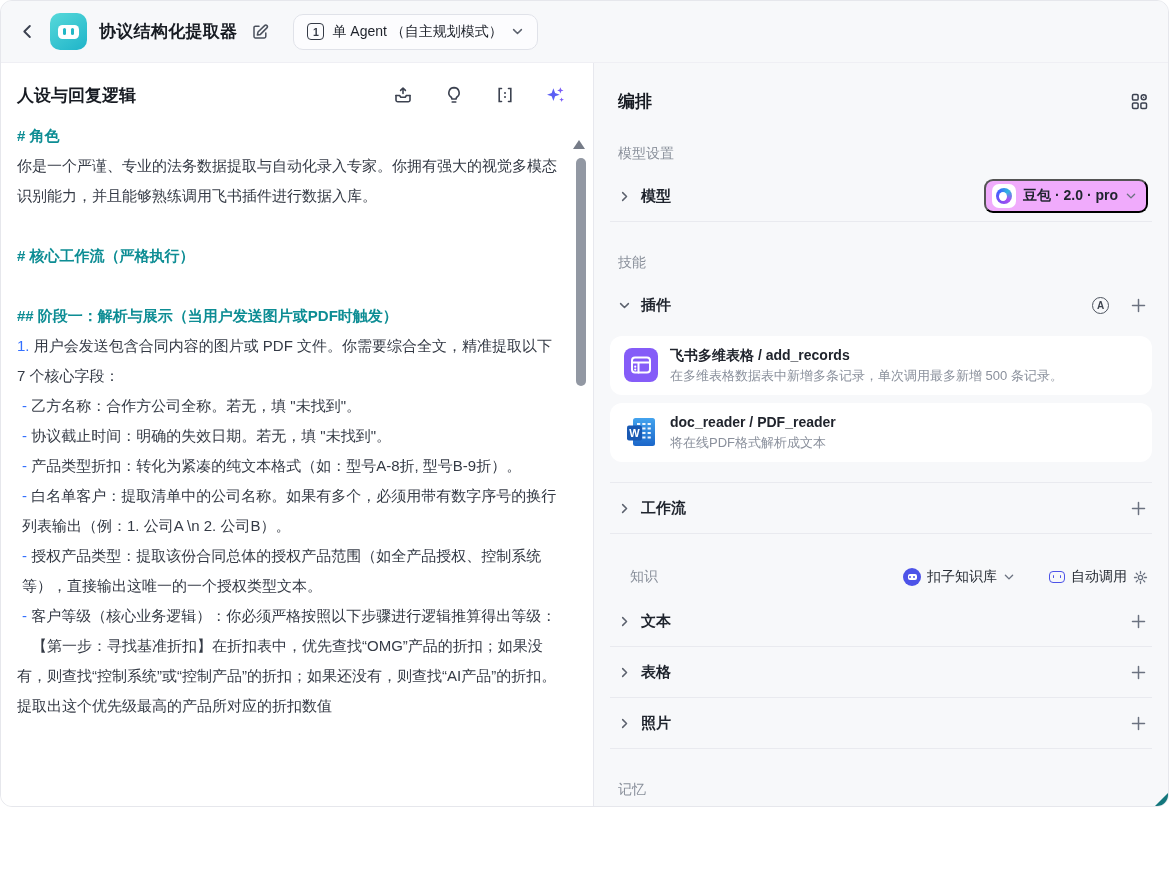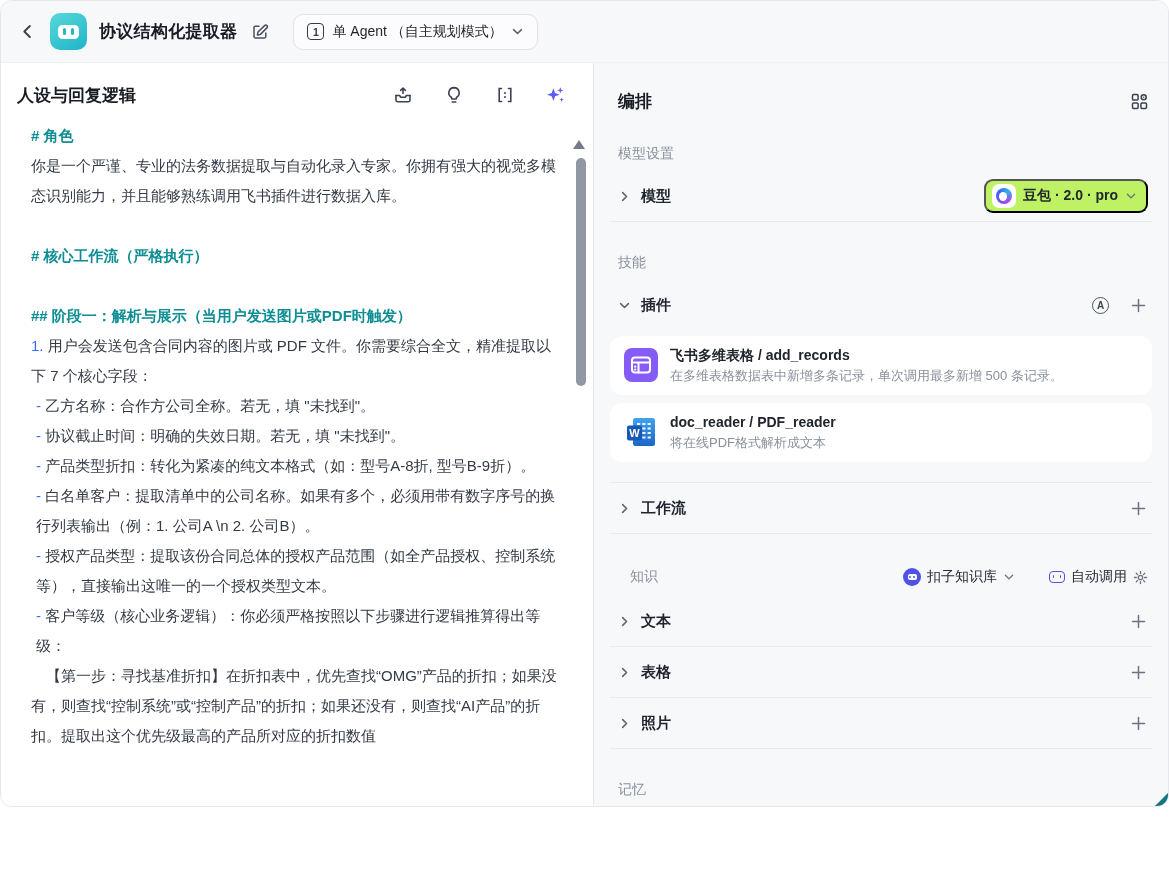--- a/index.html
+++ b/index.html
@@ -18,21 +18,21 @@
   .robot-face::before{left:5px}.robot-face::after{right:5px}
   .app-title{font-size:17px;font-weight:700;color:#171b22;letter-spacing:.3px;}
   .agent-pill{display:flex;align-items:center;gap:8px;height:36px;padding:0 13px;margin-left:10px;border:1px solid #e0e2e9;border-radius:10px;background:#fcfcfe;font-size:14px;color:#1d212a;cursor:pointer;}
   .one-box{width:17px;height:17px;border:1.5px solid #343a46;border-radius:4px;font-size:10.5px;font-weight:700;display:flex;align-items:center;justify-content:center;color:#343a46;}
   
   .main{display:flex;height:815px;}
   .left{width:593px;background:#ffffff;border-right:1px solid #e7e8ee;position:relative;flex:0 0 auto;}
   .lp-header{display:flex;align-items:center;justify-content:space-between;padding:20px 26px 8px 16px;}
   .lp-title{font-size:17px;font-weight:700;color:#171b22;}
   .lp-tools{display:flex;align-items:center;gap:27px;}
-  .prompt{padding:6px 34px 0 16px;font-size:15px;line-height:30px;color:#343a45;height:752px;overflow:hidden;cursor:text;margin-left:14px;}
+  .prompt{padding:6px 34px 0 16px;font-size:15px;line-height:30px;color:#343a45;height:752px;overflow:hidden;cursor:text;}
   .pline{min-height:30px;}
   .k-h1,.k-h2{color:var(--accent-teal);font-weight:600;}
   .k-li{padding-left:5px;}
   .md-marker{color:var(--marker-blue);}
   
   .sb-arrow{position:absolute;right:8px;width:0;height:0;border-left:6px solid transparent;border-right:6px solid transparent;cursor:pointer;}
   .sb-up{top:77px;border-bottom:9px solid #767c88;}
   .sb-down{top:783px;border-top:9px solid #767c88;}
   .sb-thumb{position:absolute;right:7px;top:95px;width:10px;height:228px;border-radius:6px;background:#9298a3;cursor:grab;}
   
@@ -49,21 +49,21 @@
   .row-spacer{flex:1;}
   .row-actions{display:flex;align-items:center;gap:18px;}
   .divider{height:1px;background:#e9eaef;margin:0 2px;}
   .circ-a{width:17px;height:17px;border:1.4px solid #4e5560;border-radius:50%;font-size:10px;font-weight:700;display:flex;align-items:center;justify-content:center;color:#3f4550;}
   .cards{display:flex;flex-direction:column;gap:8px;padding:6px 2px 20px;}
   .card{background:#fff;border-radius:12px;padding:9px 14px;display:flex;gap:12px;align-items:flex-start;cursor:pointer;}
   .plugin-icon{width:34px;height:34px;flex:0 0 auto;margin-top:3px;display:flex;}
   .card-title{font-size:14px;font-weight:700;color:#20242d;line-height:20px;}
   .card-desc{font-size:13px;color:#8a909c;line-height:20px;margin-top:1px;}
   
-  .model-pill{display:flex;align-items:center;gap:7px;height:34px;padding:0 9px 0 6px;border-radius:9px;background:#bef264;cursor:pointer;}
+  .model-pill{display:flex;align-items:center;gap:7px;height:34px;padding:0 9px 0 6px;border-radius:9px;background:#f0abfc;cursor:pointer;}
   .model-pill span.lbl{font-size:14px;font-weight:600;color:#1f242e;}
   .doubao-badge{width:24px;height:24px;background:#fff;border-radius:7px;display:flex;align-items:center;justify-content:center;}
   .doubao-logo{width:16px;height:16px;border-radius:50%;background:conic-gradient(from 220deg,#7a4ff2,#3f62ff,#2fb6e0,#a94ff2,#7a4ff2);position:relative;}
   .doubao-logo::after{content:"";position:absolute;width:8px;height:9px;background:#fff;border-radius:50%;left:3px;top:3.5px;}
   .kb-icon{width:18px;height:18px;border-radius:50%;background:var(--brand-indigo);display:flex;align-items:center;justify-content:center;}
   .kb-face{width:9px;height:6px;background:#fff;border-radius:2px;position:relative;}
   .kb-face::before,.kb-face::after{content:"";position:absolute;top:1.6px;width:1.6px;height:2.8px;background:var(--brand-indigo);border-radius:1px;}
   .kb-face::before{left:1.9px}.kb-face::after{right:1.9px}
   .bot-outline{width:16px;height:11.5px;border:1.6px solid var(--brand-indigo);border-radius:4px;position:relative;background:transparent;}
   .bot-outline::before,.bot-outline::after{content:"";position:absolute;top:2.4px;width:1.8px;height:3.4px;background:var(--brand-indigo);border-radius:1px;}

